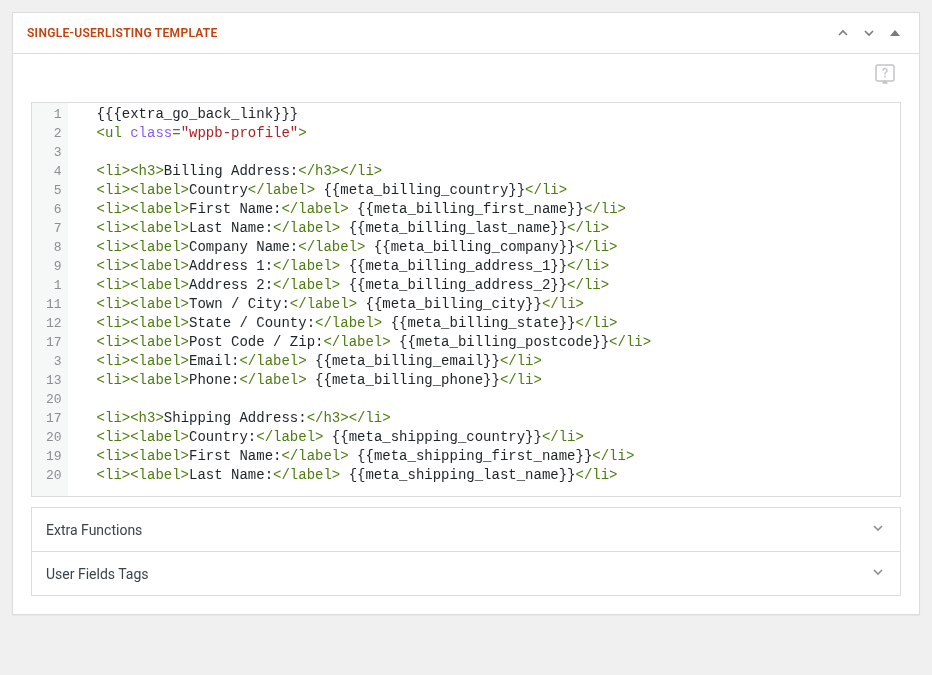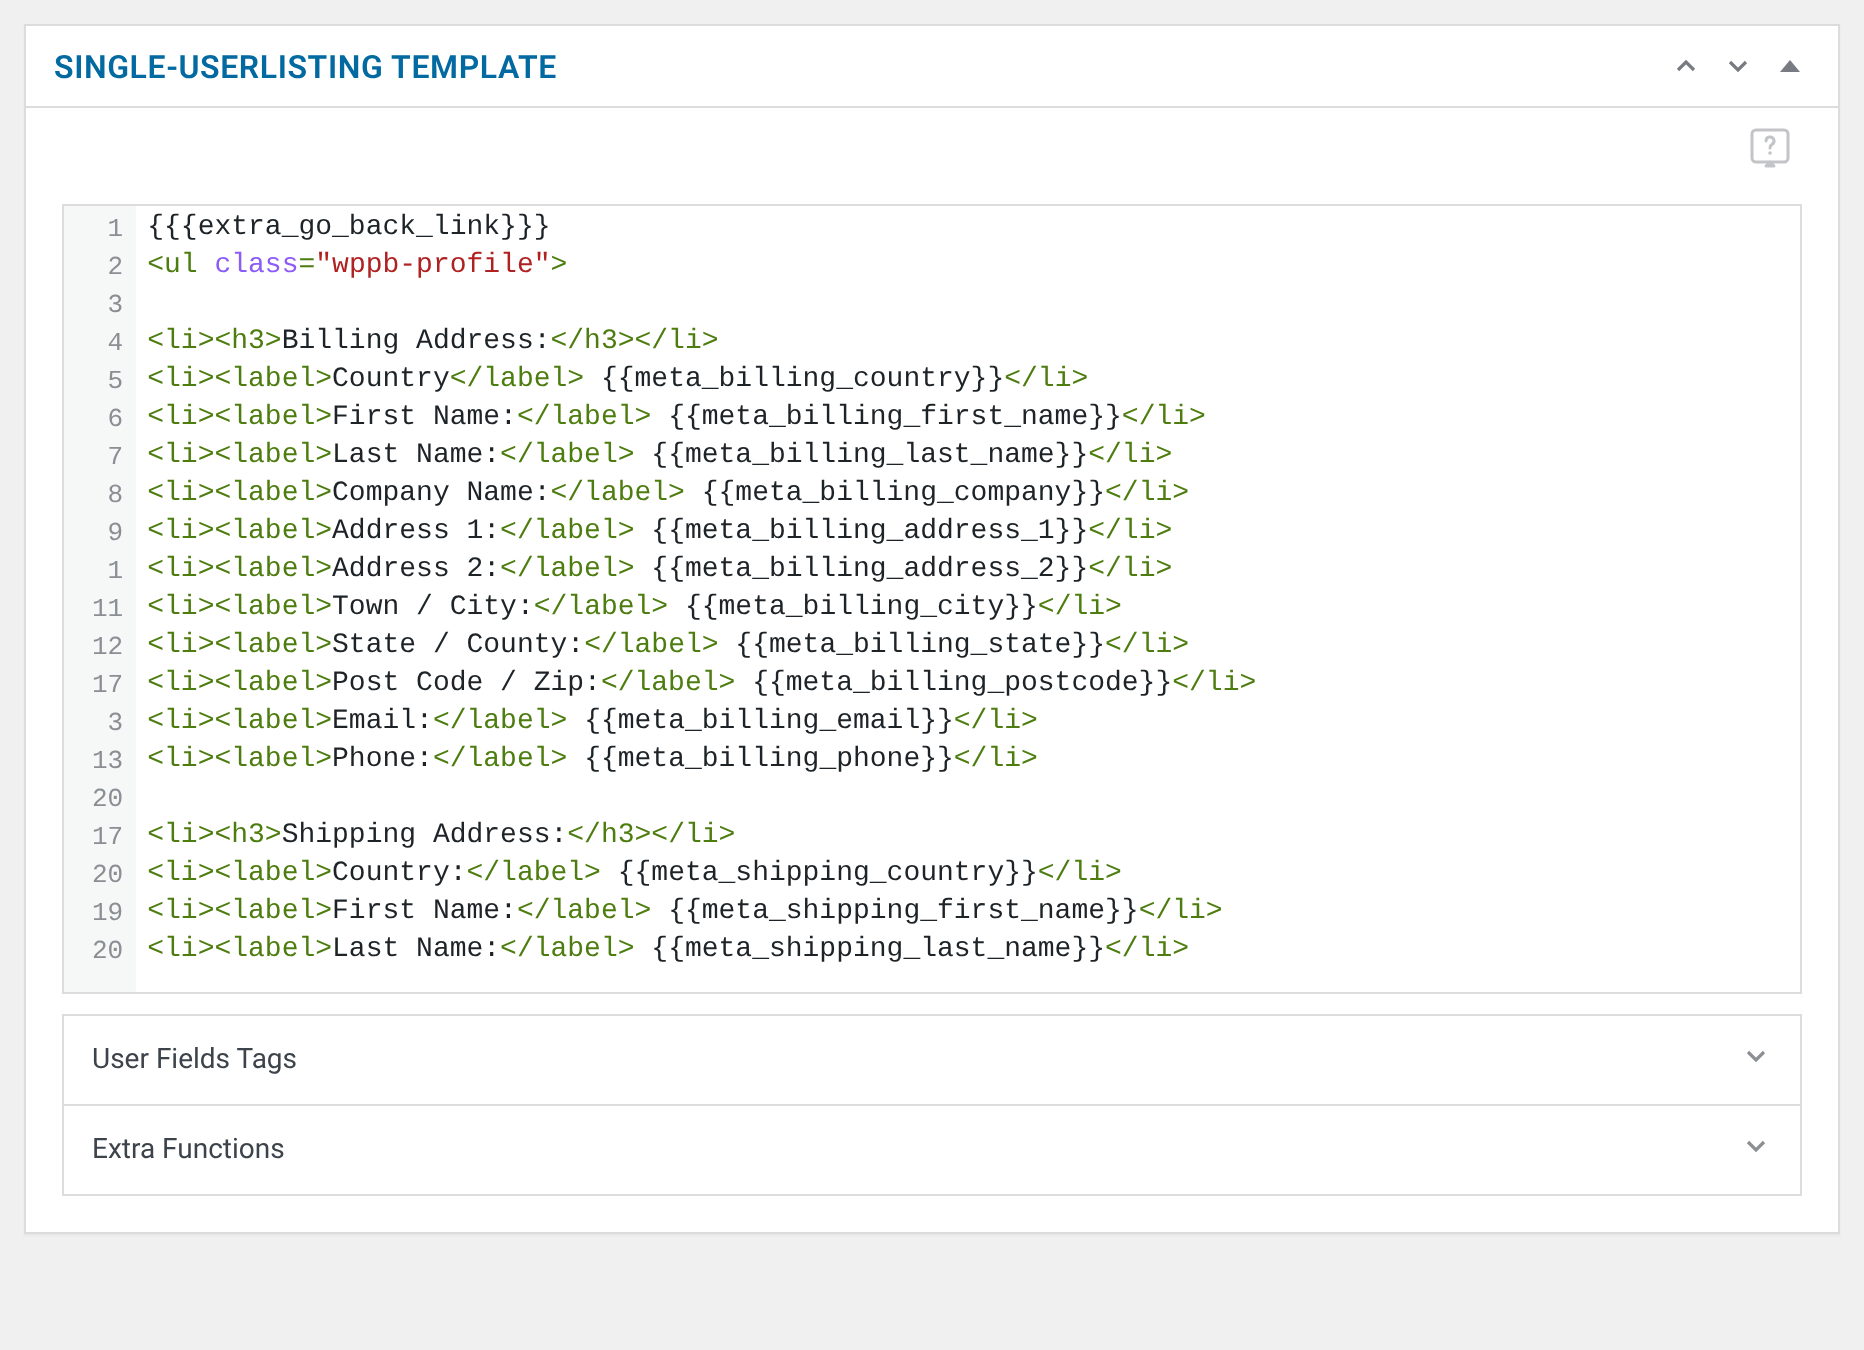--- a/index.html
+++ b/index.html
@@ -16,24 +16,24 @@
     box-shadow: 0 1px 1px rgba(0,0,0,0.04);
   }
   .metabox-header {
     display: flex;
     align-items: center;
     justify-content: space-between;
     padding: 10px 14px;
     border-bottom: 1px solid #dcdcde;
   }
   .metabox-title {
-    font-size: 16px;
+    font-size: 12px;
     font-weight: 600;
     letter-spacing: 0.3px;
-    color: #0369a1;
+    color: #c2410c;
   }
   .metabox-controls {
     display: flex;
     align-items: center;
     gap: 6px;
     color: #787c82;
   }
   .ctrl-btn {
     width: 20px;
     height: 20px;
@@ -78,20 +78,21 @@
     padding: 2px 6px 2px 14px;
     user-select: none;
     font-size: 13px;
     flex: 0 0 auto;
   }
   .gutter div { height: 19px; }
   .code {
     padding: 2px 6px;
     flex: 1 1 auto;
     white-space: pre;
+    margin-left: 23px;
   }
   .code .line { height: 19px; }
   .tok-txt { color: #1d2327; }
   .tok-tag { color: #4d7c0f; }
   .tok-attr { color: #8b5cf6; }
   .tok-str { color: #b02121; }
 
   .accordion {
     border: 1px solid #dcdcde;
     margin-top: 10px;
@@ -172,32 +173,32 @@
             <div>20</div>
             <div>19</div>
             <div>20</div>
           </div>
         <div class="code" id="code"><div class="line"><span class="tok-txt">{{{extra_go_back_link}}}</span></div><div class="line"><span class="tok-tag">&lt;ul </span><span class="tok-attr">class</span><span class="tok-tag">=</span><span class="tok-str">"wppb-profile"</span><span class="tok-tag">&gt;</span></div><div class="line">&nbsp;</div><div class="line"><span class="tok-tag">&lt;li&gt;&lt;h3&gt;</span><span class="tok-txt">Billing Address:</span><span class="tok-tag">&lt;/h3&gt;&lt;/li&gt;</span></div><div class="line"><span class="tok-tag">&lt;li&gt;&lt;label&gt;</span><span class="tok-txt">Country</span><span class="tok-tag">&lt;/label&gt;</span><span class="tok-txt"> {{meta_billing_country}}</span><span class="tok-tag">&lt;/li&gt;</span></div><div class="line"><span class="tok-tag">&lt;li&gt;&lt;label&gt;</span><span class="tok-txt">First Name:</span><span class="tok-tag">&lt;/label&gt;</span><span class="tok-txt"> {{meta_billing_first_name}}</span><span class="tok-tag">&lt;/li&gt;</span></div><div class="line"><span class="tok-tag">&lt;li&gt;&lt;label&gt;</span><span class="tok-txt">Last Name:</span><span class="tok-tag">&lt;/label&gt;</span><span class="tok-txt"> {{meta_billing_last_name}}</span><span class="tok-tag">&lt;/li&gt;</span></div><div class="line"><span class="tok-tag">&lt;li&gt;&lt;label&gt;</span><span class="tok-txt">Company Name:</span><span class="tok-tag">&lt;/label&gt;</span><span class="tok-txt"> {{meta_billing_company}}</span><span class="tok-tag">&lt;/li&gt;</span></div><div class="line"><span class="tok-tag">&lt;li&gt;&lt;label&gt;</span><span class="tok-txt">Address 1:</span><span class="tok-tag">&lt;/label&gt;</span><span class="tok-txt"> {{meta_billing_address_1}}</span><span class="tok-tag">&lt;/li&gt;</span></div><div class="line"><span class="tok-tag">&lt;li&gt;&lt;label&gt;</span><span class="tok-txt">Address 2:</span><span class="tok-tag">&lt;/label&gt;</span><span class="tok-txt"> {{meta_billing_address_2}}</span><span class="tok-tag">&lt;/li&gt;</span></div><div class="line"><span class="tok-tag">&lt;li&gt;&lt;label&gt;</span><span class="tok-txt">Town / City:</span><span class="tok-tag">&lt;/label&gt;</span><span class="tok-txt"> {{meta_billing_city}}</span><span class="tok-tag">&lt;/li&gt;</span></div><div class="line"><span class="tok-tag">&lt;li&gt;&lt;label&gt;</span><span class="tok-txt">State / County:</span><span class="tok-tag">&lt;/label&gt;</span><span class="tok-txt"> {{meta_billing_state}}</span><span class="tok-tag">&lt;/li&gt;</span></div><div class="line"><span class="tok-tag">&lt;li&gt;&lt;label&gt;</span><span class="tok-txt">Post Code / Zip:</span><span class="tok-tag">&lt;/label&gt;</span><span class="tok-txt"> {{meta_billing_postcode}}</span><span class="tok-tag">&lt;/li&gt;</span></div><div class="line"><span class="tok-tag">&lt;li&gt;&lt;label&gt;</span><span class="tok-txt">Email:</span><span class="tok-tag">&lt;/label&gt;</span><span class="tok-txt"> {{meta_billing_email}}</span><span class="tok-tag">&lt;/li&gt;</span></div><div class="line"><span class="tok-tag">&lt;li&gt;&lt;label&gt;</span><span class="tok-txt">Phone:</span><span class="tok-tag">&lt;/label&gt;</span><span class="tok-txt"> {{meta_billing_phone}}</span><span class="tok-tag">&lt;/li&gt;</span></div><div class="line">&nbsp;</div><div class="line"><span class="tok-tag">&lt;li&gt;&lt;h3&gt;</span><span class="tok-txt">Shipping Address:</span><span class="tok-tag">&lt;/h3&gt;&lt;/li&gt;</span></div><div class="line"><span class="tok-tag">&lt;li&gt;&lt;label&gt;</span><span class="tok-txt">Country:</span><span class="tok-tag">&lt;/label&gt;</span><span class="tok-txt"> {{meta_shipping_country}}</span><span class="tok-tag">&lt;/li&gt;</span></div><div class="line"><span class="tok-tag">&lt;li&gt;&lt;label&gt;</span><span class="tok-txt">First Name:</span><span class="tok-tag">&lt;/label&gt;</span><span class="tok-txt"> {{meta_shipping_first_name}}</span><span class="tok-tag">&lt;/li&gt;</span></div><div class="line"><span class="tok-tag">&lt;li&gt;&lt;label&gt;</span><span class="tok-txt">Last Name:</span><span class="tok-tag">&lt;/label&gt;</span><span class="tok-txt"> {{meta_shipping_last_name}}</span><span class="tok-tag">&lt;/li&gt;</span></div></div>
       </div>
     </div>
 
     <div class="accordion">
       <div class="accordion-header">
+        <span>Extra Functions</span>
+        <span>
+          <svg width="16" height="16" viewBox="0 0 16 16">
+              <path d="M4 6 L8 10 L12 6" stroke="currentColor" stroke-width="1.6" fill="none"></path>
+            </svg>
+        </span>
+      </div>
+    </div>
+    <div class="accordion">
+      <div class="accordion-header">
         <span>User Fields Tags</span>
         <span>
           <svg width="16" height="16" viewBox="0 0 16 16">
               <path d="M4 6 L8 10 L12 6" stroke="currentColor" stroke-width="1.6" fill="none"></path>
             </svg>
         </span>
       </div>
     </div>
-    <div class="accordion">
-      <div class="accordion-header">
-        <span>Extra Functions</span>
-        <span>
-          <svg width="16" height="16" viewBox="0 0 16 16">
-              <path d="M4 6 L8 10 L12 6" stroke="currentColor" stroke-width="1.6" fill="none"></path>
-            </svg>
-        </span>
-      </div>
-    </div>
   </div>
 </div>
 
 </body></html>

